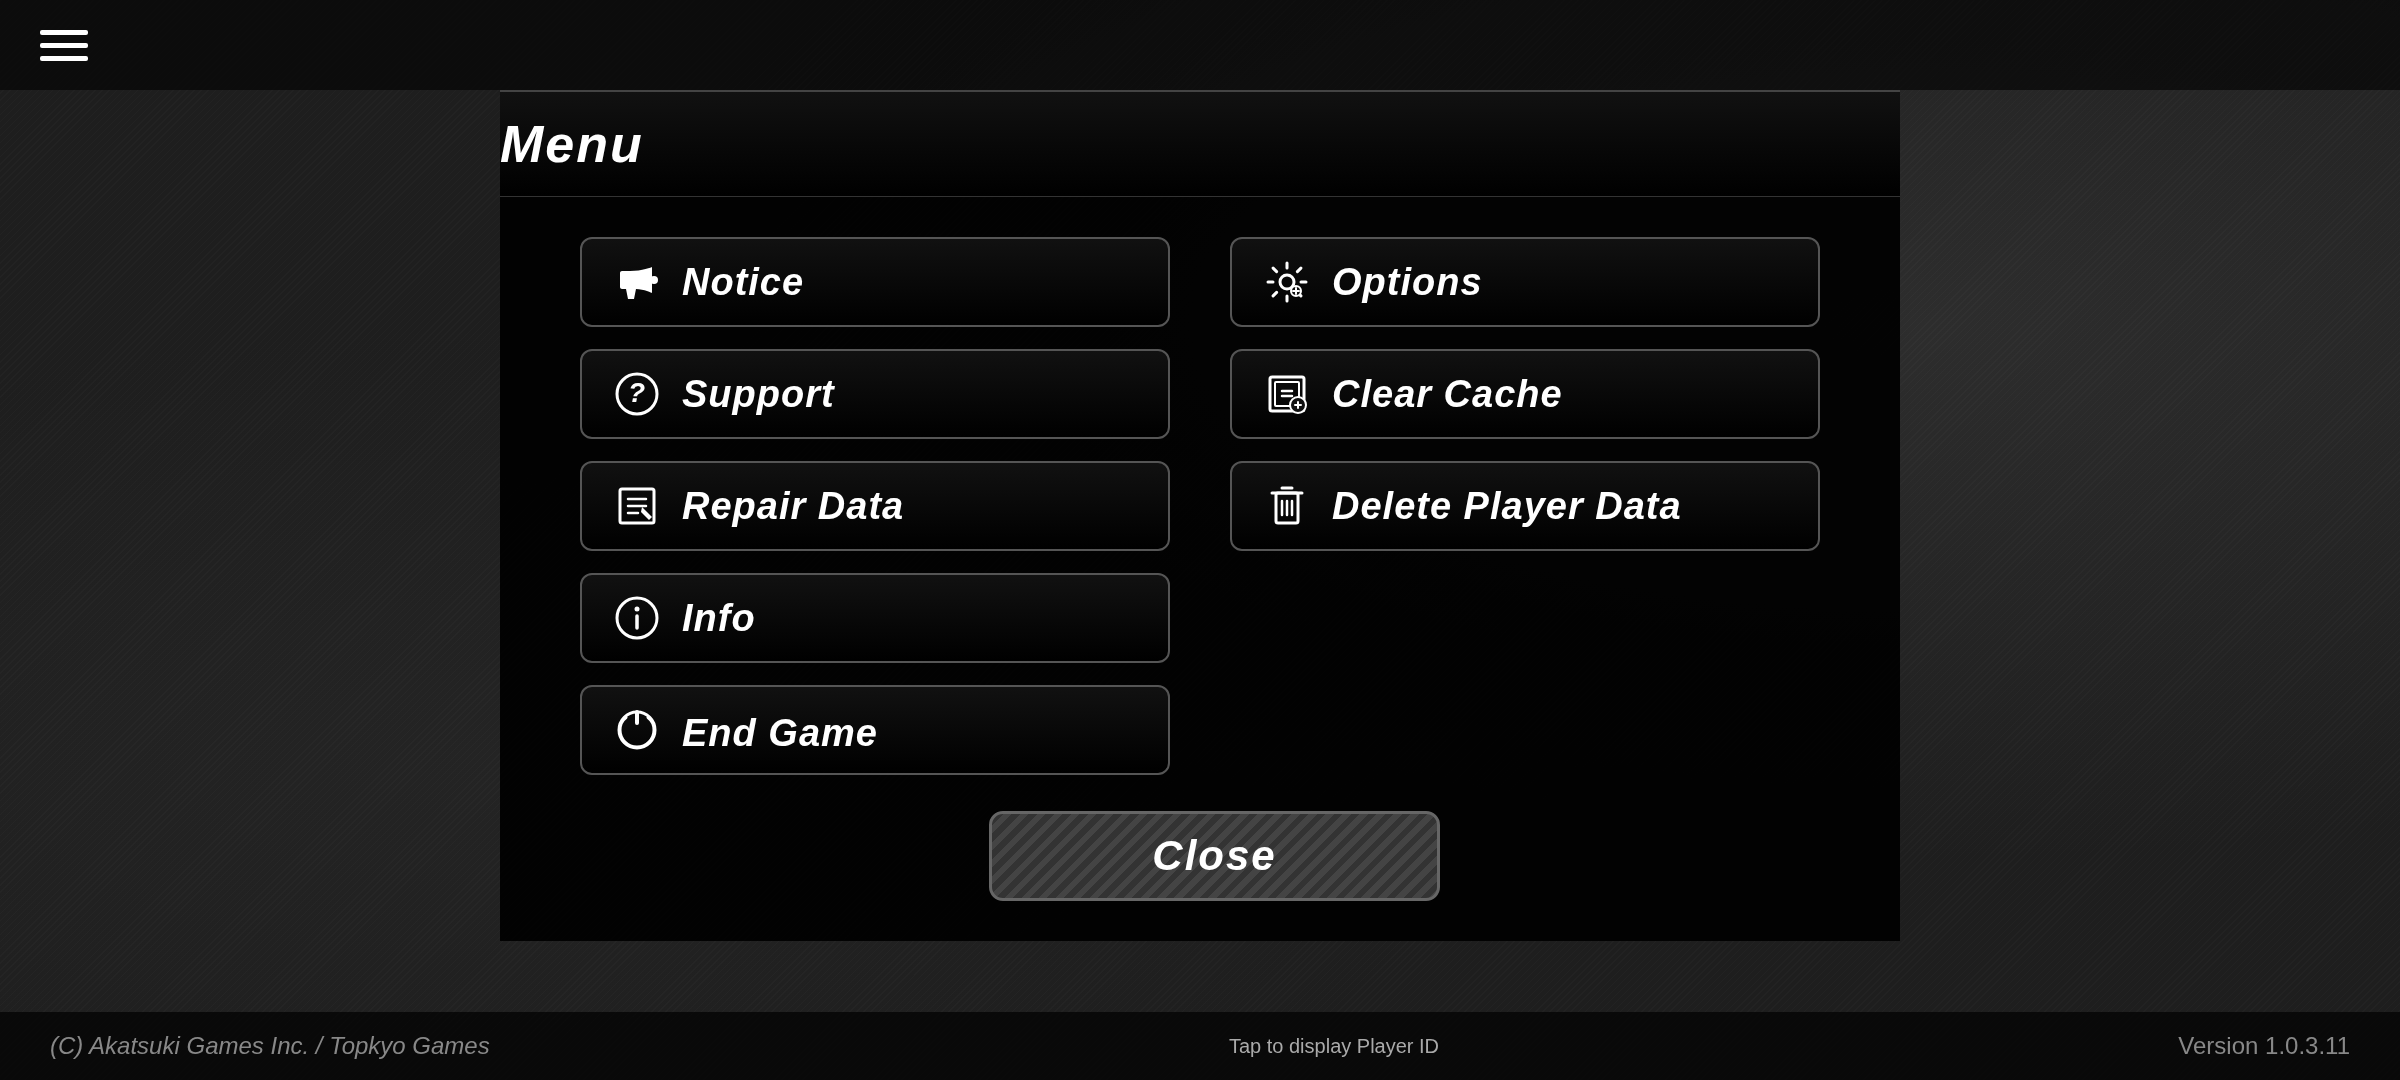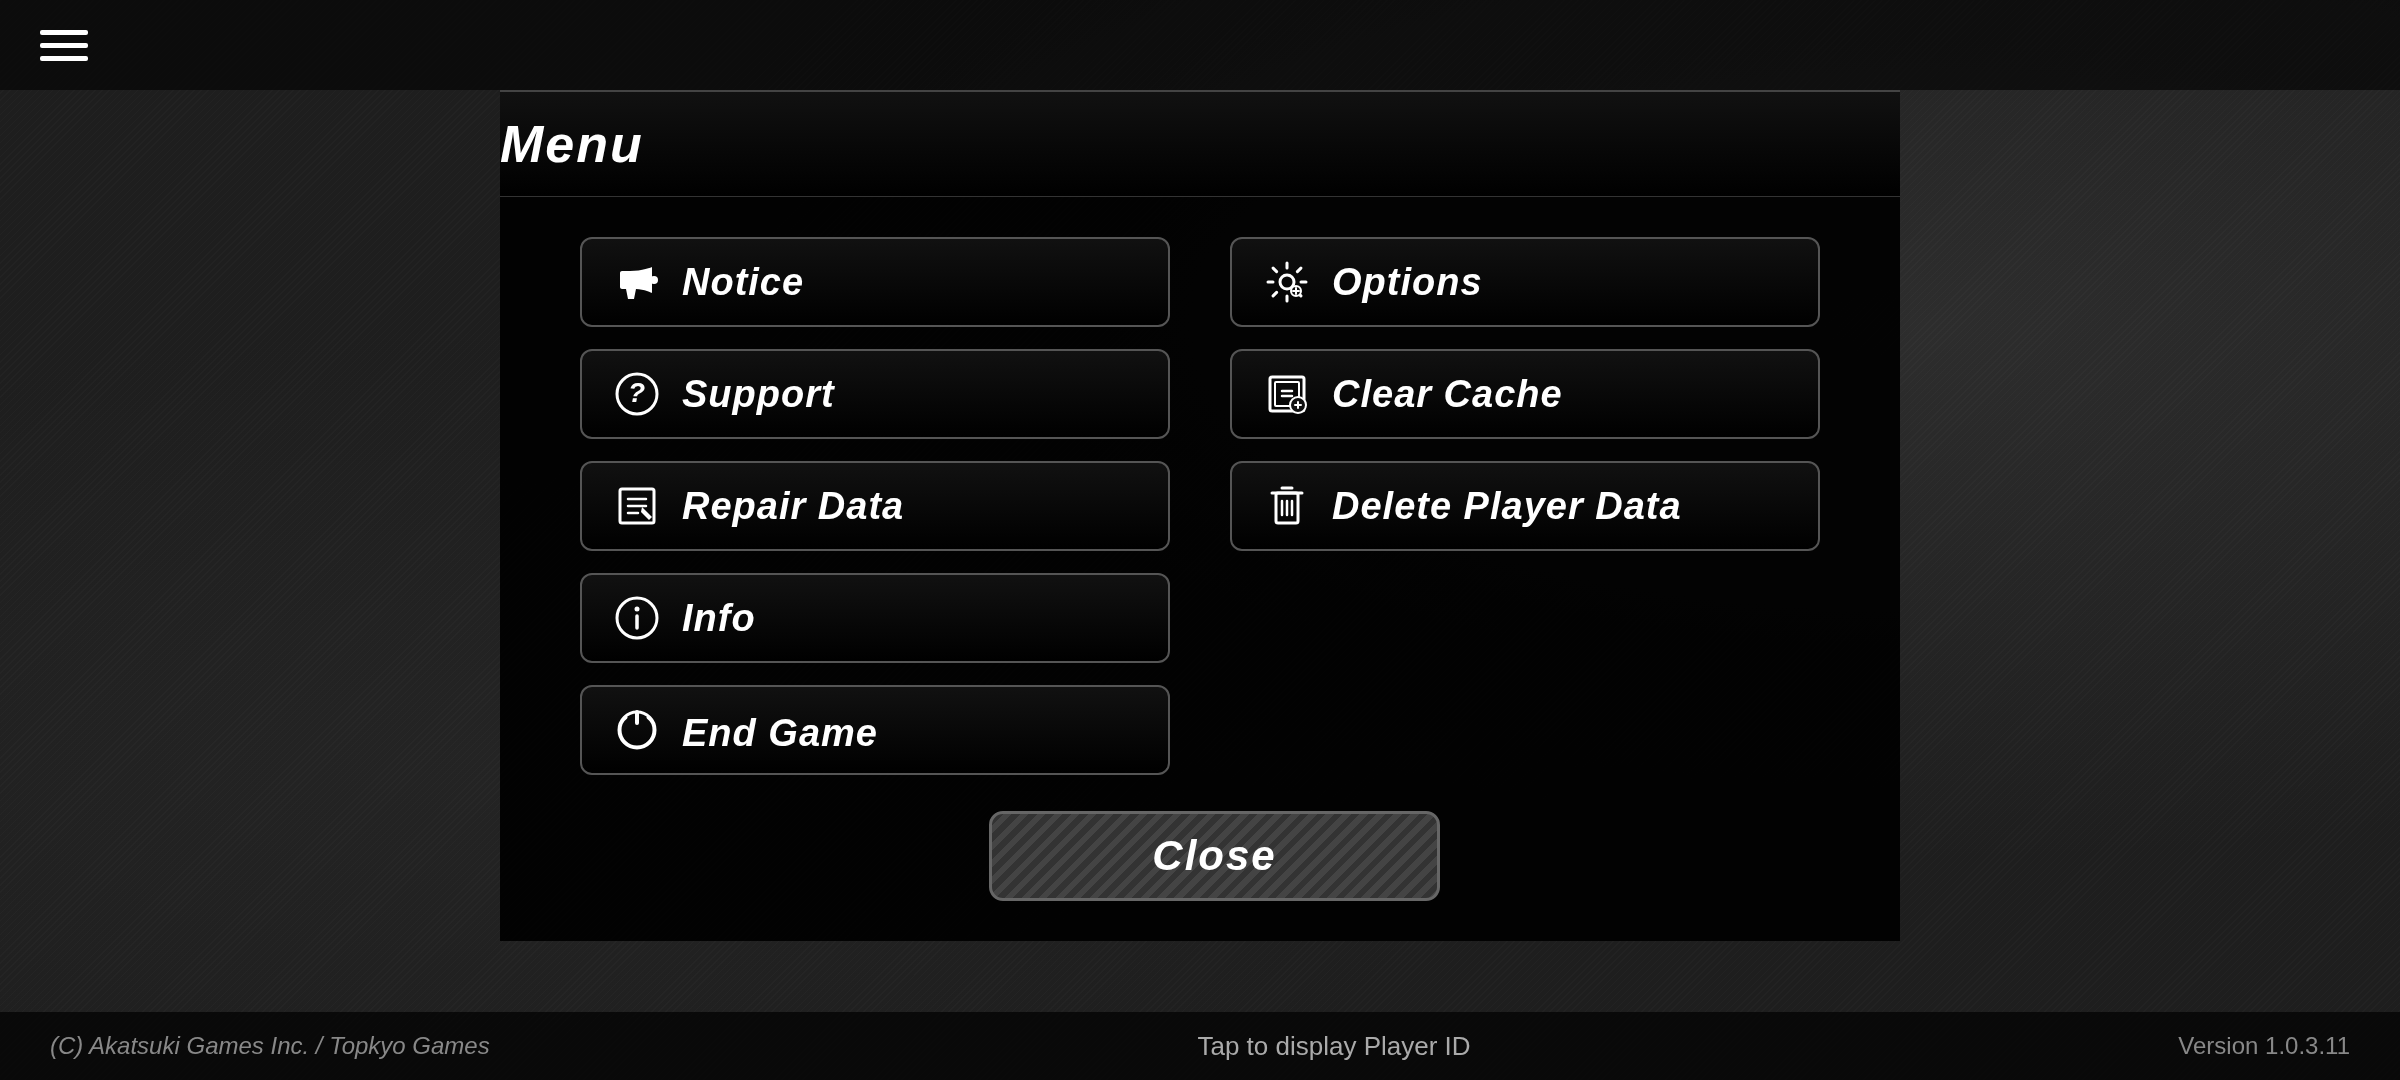--- a/index.html
+++ b/index.html
@@ -172,21 +172,21 @@
 
     .copyright {
       color: #888;
       font-size: 24px;
       font-style: italic;
       font-weight: normal;
     }
 
     .player-id-tap {
       color: #aaa;
-      font-size: 26px;
+      font-size: 20px;
       cursor: pointer;
     }
 
     .version-text {
       color: #888;
       font-size: 24px;
     }
 
     
     .icon-notice { font-size: 38px; }

